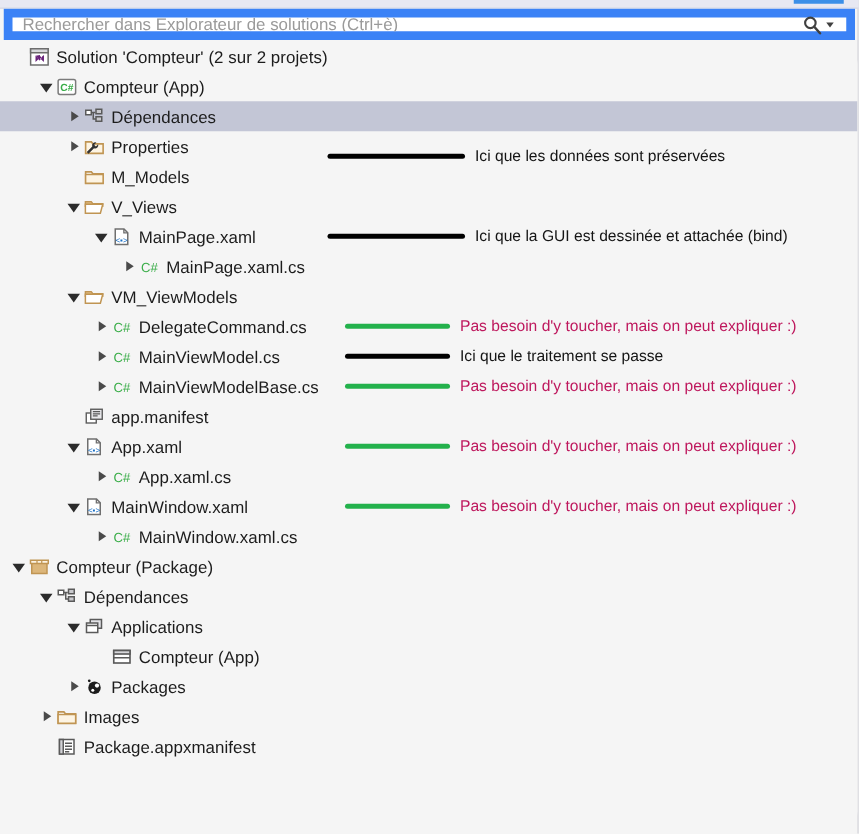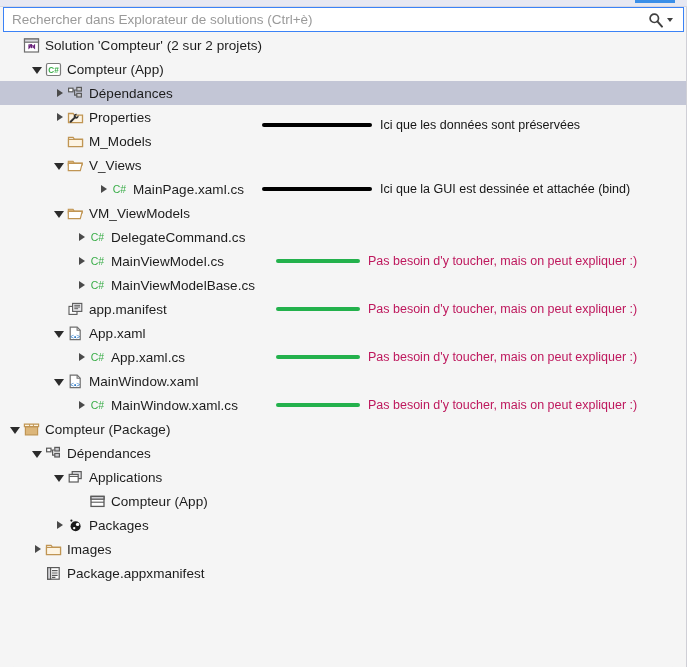--- a/index.html
+++ b/index.html
@@ -29,21 +29,21 @@
     position: absolute; right: 12px; top: 0px;
     width: 40px; height: 3px;
     background: #3b8fe8;
   }
 
   
   .search-row {
     position: absolute; left: 3px; top: 7px;
     width: 681px; height: 25px;
     background: #ffffff;
-    border: 1px solid #3b82f6;
+    border: 7px solid #3b82f6;
     box-sizing: border-box;
     display: flex; align-items: center;
   }
   .search-input {
     flex: 1 1 auto;
     border: none; outline: none;
     background: transparent;
     font-family: "Liberation Sans", sans-serif;
     font-size: 13.5px;
     color: #9a9a9a;
@@ -224,20 +224,32 @@
         <span class="twisty expanded"></span>
         <span class="icon">
           <svg width="17" height="17" viewBox="0 0 17 17">
             <path d="M1.3 4.3 h4.7 l1.3 1.7 h7.9 v2 h-13.9 z" fill="#dcb67a" stroke="#c09553" stroke-width="1.1"></path>
             <path d="M1.3 6.4 h13.9 l-1.9 7.2 h-12 z" fill="#fff" stroke="#c09553" stroke-width="1.2"></path>
           </svg>
         </span>
         <span class="label">V_Views</span>
       </div>
       <div class="row">
+        <span style="flex: 0 0 auto; width: 75px; height: 24px;"></span>
+        <span class="twisty expanded"></span>
+        <span class="icon">
+          <svg width="17" height="17" viewBox="0 0 17 17">
+            <path d="M3.2 2.2 h7 l3 3 v9.4 h-10 z" fill="#fff" stroke="#6f6f6f" stroke-width="1.2"></path>
+            <path d="M10.1 2.2 v3.1 h3.1" fill="none" stroke="#6f6f6f" stroke-width="1.1"></path>
+            <text x="8.2" y="13.6" font-size="6.4" font-family="Liberation Sans, sans-serif" fill="#1a6fc4" text-anchor="middle">&lt;▪&gt;</text>
+          </svg>
+        </span>
+        <span class="label">MainPage.xaml</span>
+      </div>
+      <div class="row">
         <span style="flex: 0 0 auto; width: 97px; height: 24px;"></span>
         <span class="twisty collapsed"></span>
         <span class="icon">
           <svg width="17" height="17" viewBox="0 0 17 17">
             <text x="8.5" y="12.4" font-size="10.5" font-family="Liberation Sans, sans-serif" fill="#39ad48" text-anchor="middle">C#</text>
           </svg>
         </span>
         <span class="label">MainPage.xaml.cs</span>
       </div>
       <div class="row">
@@ -427,20 +439,24 @@
         <span class="txt black">Ici que les données sont préservées</span>
       </div>
       <div class="anno" style="left: 262px; top: 144px; justify-content: space-between;">
         <span class="bar black" style="width: 110px;"></span>
         <span class="txt black">Ici que la GUI est dessinée et attachée (bind)</span>
       </div>
       <div class="anno" style="left: 276px; top: 216px;">
         <span class="bar green" style="width: 84px;"></span>
         <span class="txt green">Pas besoin d'y toucher, mais on peut expliquer :)</span>
       </div>
+      <div class="anno" style="left: 276px; top: 240px;">
+        <span class="bar black" style="width: 84px;"></span>
+        <span class="txt black">Ici que le traitement se passe</span>
+      </div>
       <div class="anno" style="left: 276px; top: 264px;">
         <span class="bar green" style="width: 84px;"></span>
         <span class="txt green">Pas besoin d'y toucher, mais on peut expliquer :)</span>
       </div>
       <div class="anno" style="left: 276px; top: 312px;">
         <span class="bar green" style="width: 84px;"></span>
         <span class="txt green">Pas besoin d'y toucher, mais on peut expliquer :)</span>
       </div>
       <div class="anno" style="left: 276px; top: 360px;">
         <span class="bar green" style="width: 84px;"></span>

